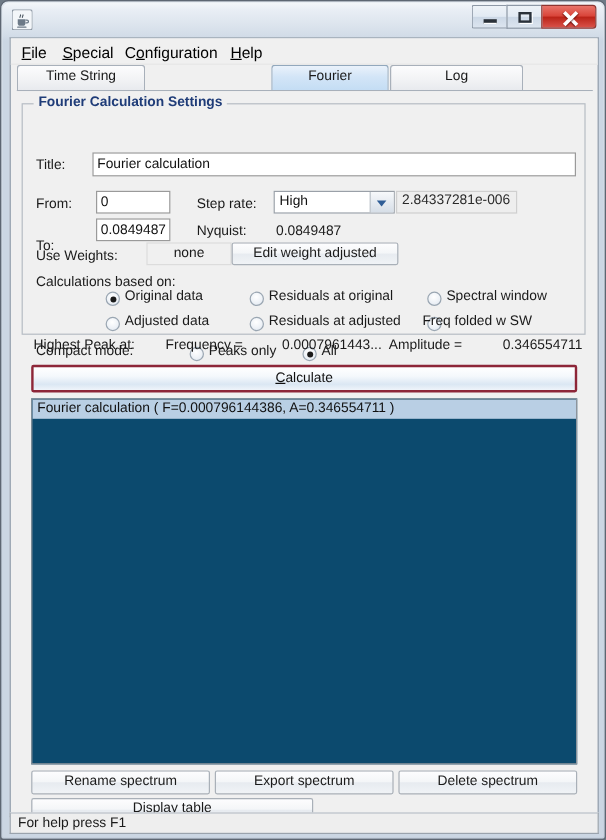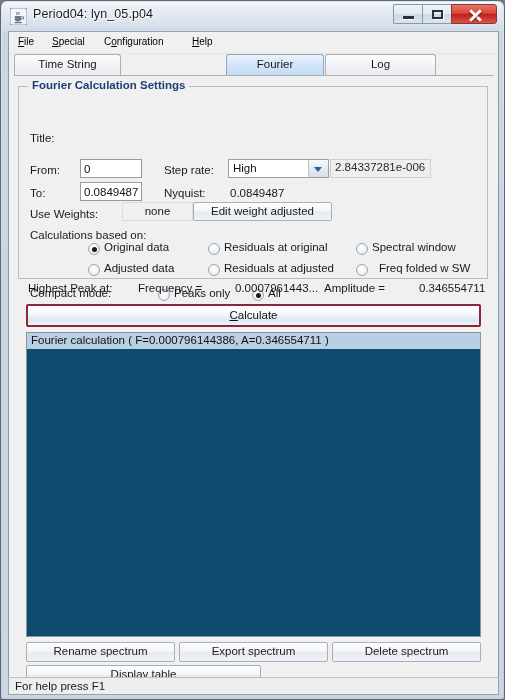--- a/index.html
+++ b/index.html
@@ -120,21 +120,21 @@
   #menubar {
     position: absolute;
     left: 0; top: 0;
     width: 489px; height: 21px;
     background: #f0f0f0;
     border-bottom: 1px solid #e6e6e6;
   }
   .menuitem {
     position: absolute;
     top: 3px;
-    font-size: 10px;
+    font-size: 13px;
     color: #000000;
     white-space: nowrap;
     cursor: default;
     padding: 1px 3px;
   }
   .mn { text-decoration: underline; }
 
   
   #tabstrip {
     position: absolute;
@@ -387,21 +387,20 @@
 
   <div id="titlebar">
     <svg id="title-icon" viewBox="0 0 16 16">
       <rect x="0" y="0" width="16" height="16" rx="2" fill="#f3f6f9" stroke="#8e98a4" stroke-width="1"></rect>
       <path d="M4.5 7.5 h6 v3.2 a2 2 0 0 1 -2 2 h-2 a2 2 0 0 1 -2 -2 z" fill="#6d7a88"></path>
       <path d="M10.6 8.2 h1.2 a1.1 1.1 0 0 1 0 2.2 h-1.2" fill="none" stroke="#6d7a88" stroke-width="1"></path>
       <path d="M6.4 6.4 c -0.8 -1 0.9 -1.4 0.2 -2.6" fill="none" stroke="#4a5560" stroke-width="0.9"></path>
       <path d="M8.3 6.4 c -0.8 -1 0.9 -1.4 0.2 -2.6" fill="none" stroke="#4a5560" stroke-width="0.9"></path>
       <rect x="4" y="13.2" width="7.4" height="1.1" rx="0.5" fill="#6d7a88"></rect>
     </svg>
-    <div id="title-text">Period04: lyn_05.p04</div>
 
     <div class="winbtn" id="btn-min">
       <div class="winbtn-glyph">
           <div class="bar"></div>
         </div>
     </div>
     <div class="winbtn" id="btn-max">
       <div class="winbtn-glyph">
           <div class="sq"></div>
         </div>
@@ -429,25 +428,26 @@
       <div class="tab" style="left:311px; width:111px;"><span>Log</span></div>
     </div>
     <div id="tabs-underline"></div>
 
     <div id="content">
 
       <div id="groupbox"></div>
       <div id="group-title">Fourier Calculation Settings</div>
 
       <div class="lbl" style="left:18px; top:56px;">Title:</div>
+      <input class="txtfield" style="left: 65px; top: 51px; width: 403px; height: 20px;" value="Fourier calculation">
 
       <div class="lbl" style="left:18px; top:88px;">From:</div>
       <input class="txtfield" style="left: 68px; top: 83px; width: 62px; height: 19px;" value="0">
 
-      <div class="lbl" style="left:18px; top:111px;">To:</div>
+      <div class="lbl" style="left:18px; top:123px;">To:</div>
       <input class="txtfield" style="left: 68px; top: 106px; width: 62px; height: 19px;" value="0.0849487">
 
       <div class="lbl" style="left:152px; top:88px;">Step rate:</div>
       <div id="step-combo" style="top:83px;">
         <div id="step-combo-text">High</div>
         <div id="step-combo-btn">
             <div class="arrow"></div>
           </div>
       </div>
       <div class="rofield" style="left:318px; top:83px; width:101px; height:19px;">2.84337281e-006</div>
@@ -472,21 +472,21 @@
       <div class="radio" style="left:344px; top:167px;"></div>
       <div class="rlbl" style="left:360px; top:165px;">Spectral window</div>
 
       <div class="radio" style="left:76px; top:188px;"></div>
       <div class="rlbl" style="left:92px; top:186px;">Adjusted data</div>
 
       <div class="radio" style="left:196px; top:188px;"></div>
       <div class="rlbl" style="left:212px; top:186px;">Residuals at adjusted</div>
 
       <div class="radio" style="left:344px; top:188px;"></div>
-      <div class="rlbl" style="left:367px; top:186px;">Freq folded w SW</div>
+      <div class="rlbl" style="left:340px; top:186px;">Freq folded w SW</div>
 
       <div class="lbl" style="left:18px; top:211px;">Compact mode:</div>
       <div class="radio" style="left:146px; top:213px;"></div>
       <div class="rlbl" style="left:162px; top:211px;">Peaks only</div>
       <div class="radio on" style="left:240px; top:213px;"></div>
       <div class="rlbl" style="left:256px; top:211px;">All</div>
 
       <div id="peakrow">
         <div id="peak-label">Highest Peak at:</div>
         <div class="peak-t" style="left:126px;">Frequency =</div>

